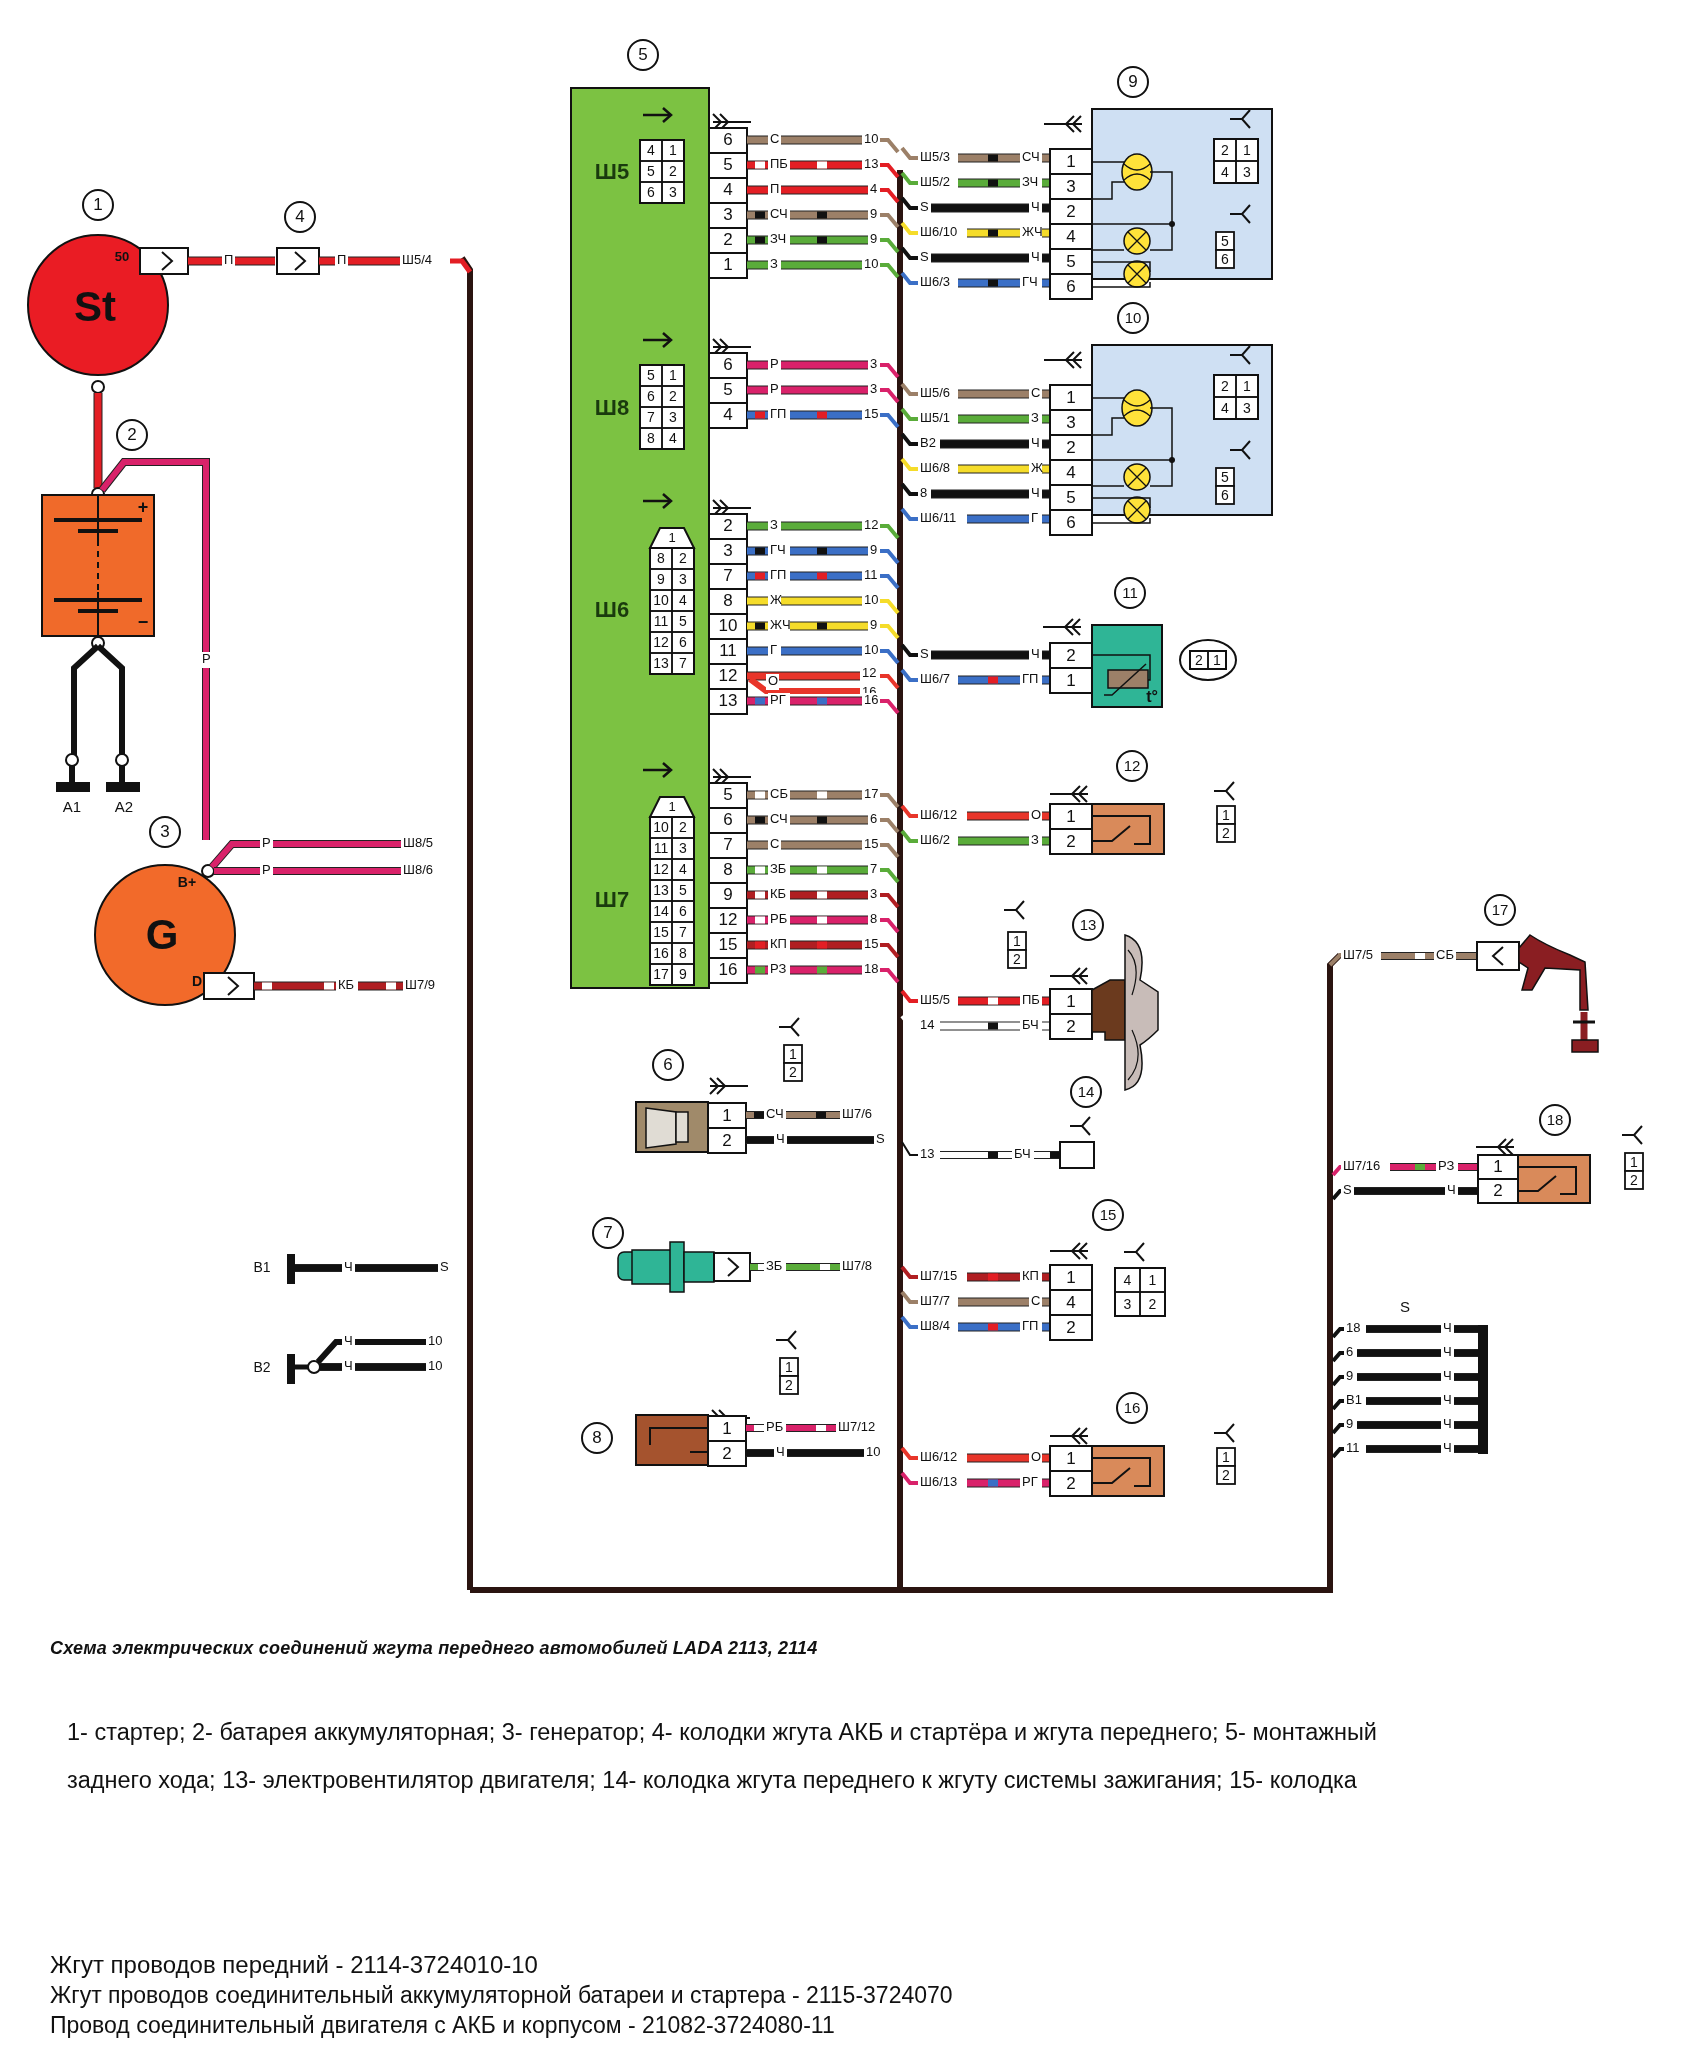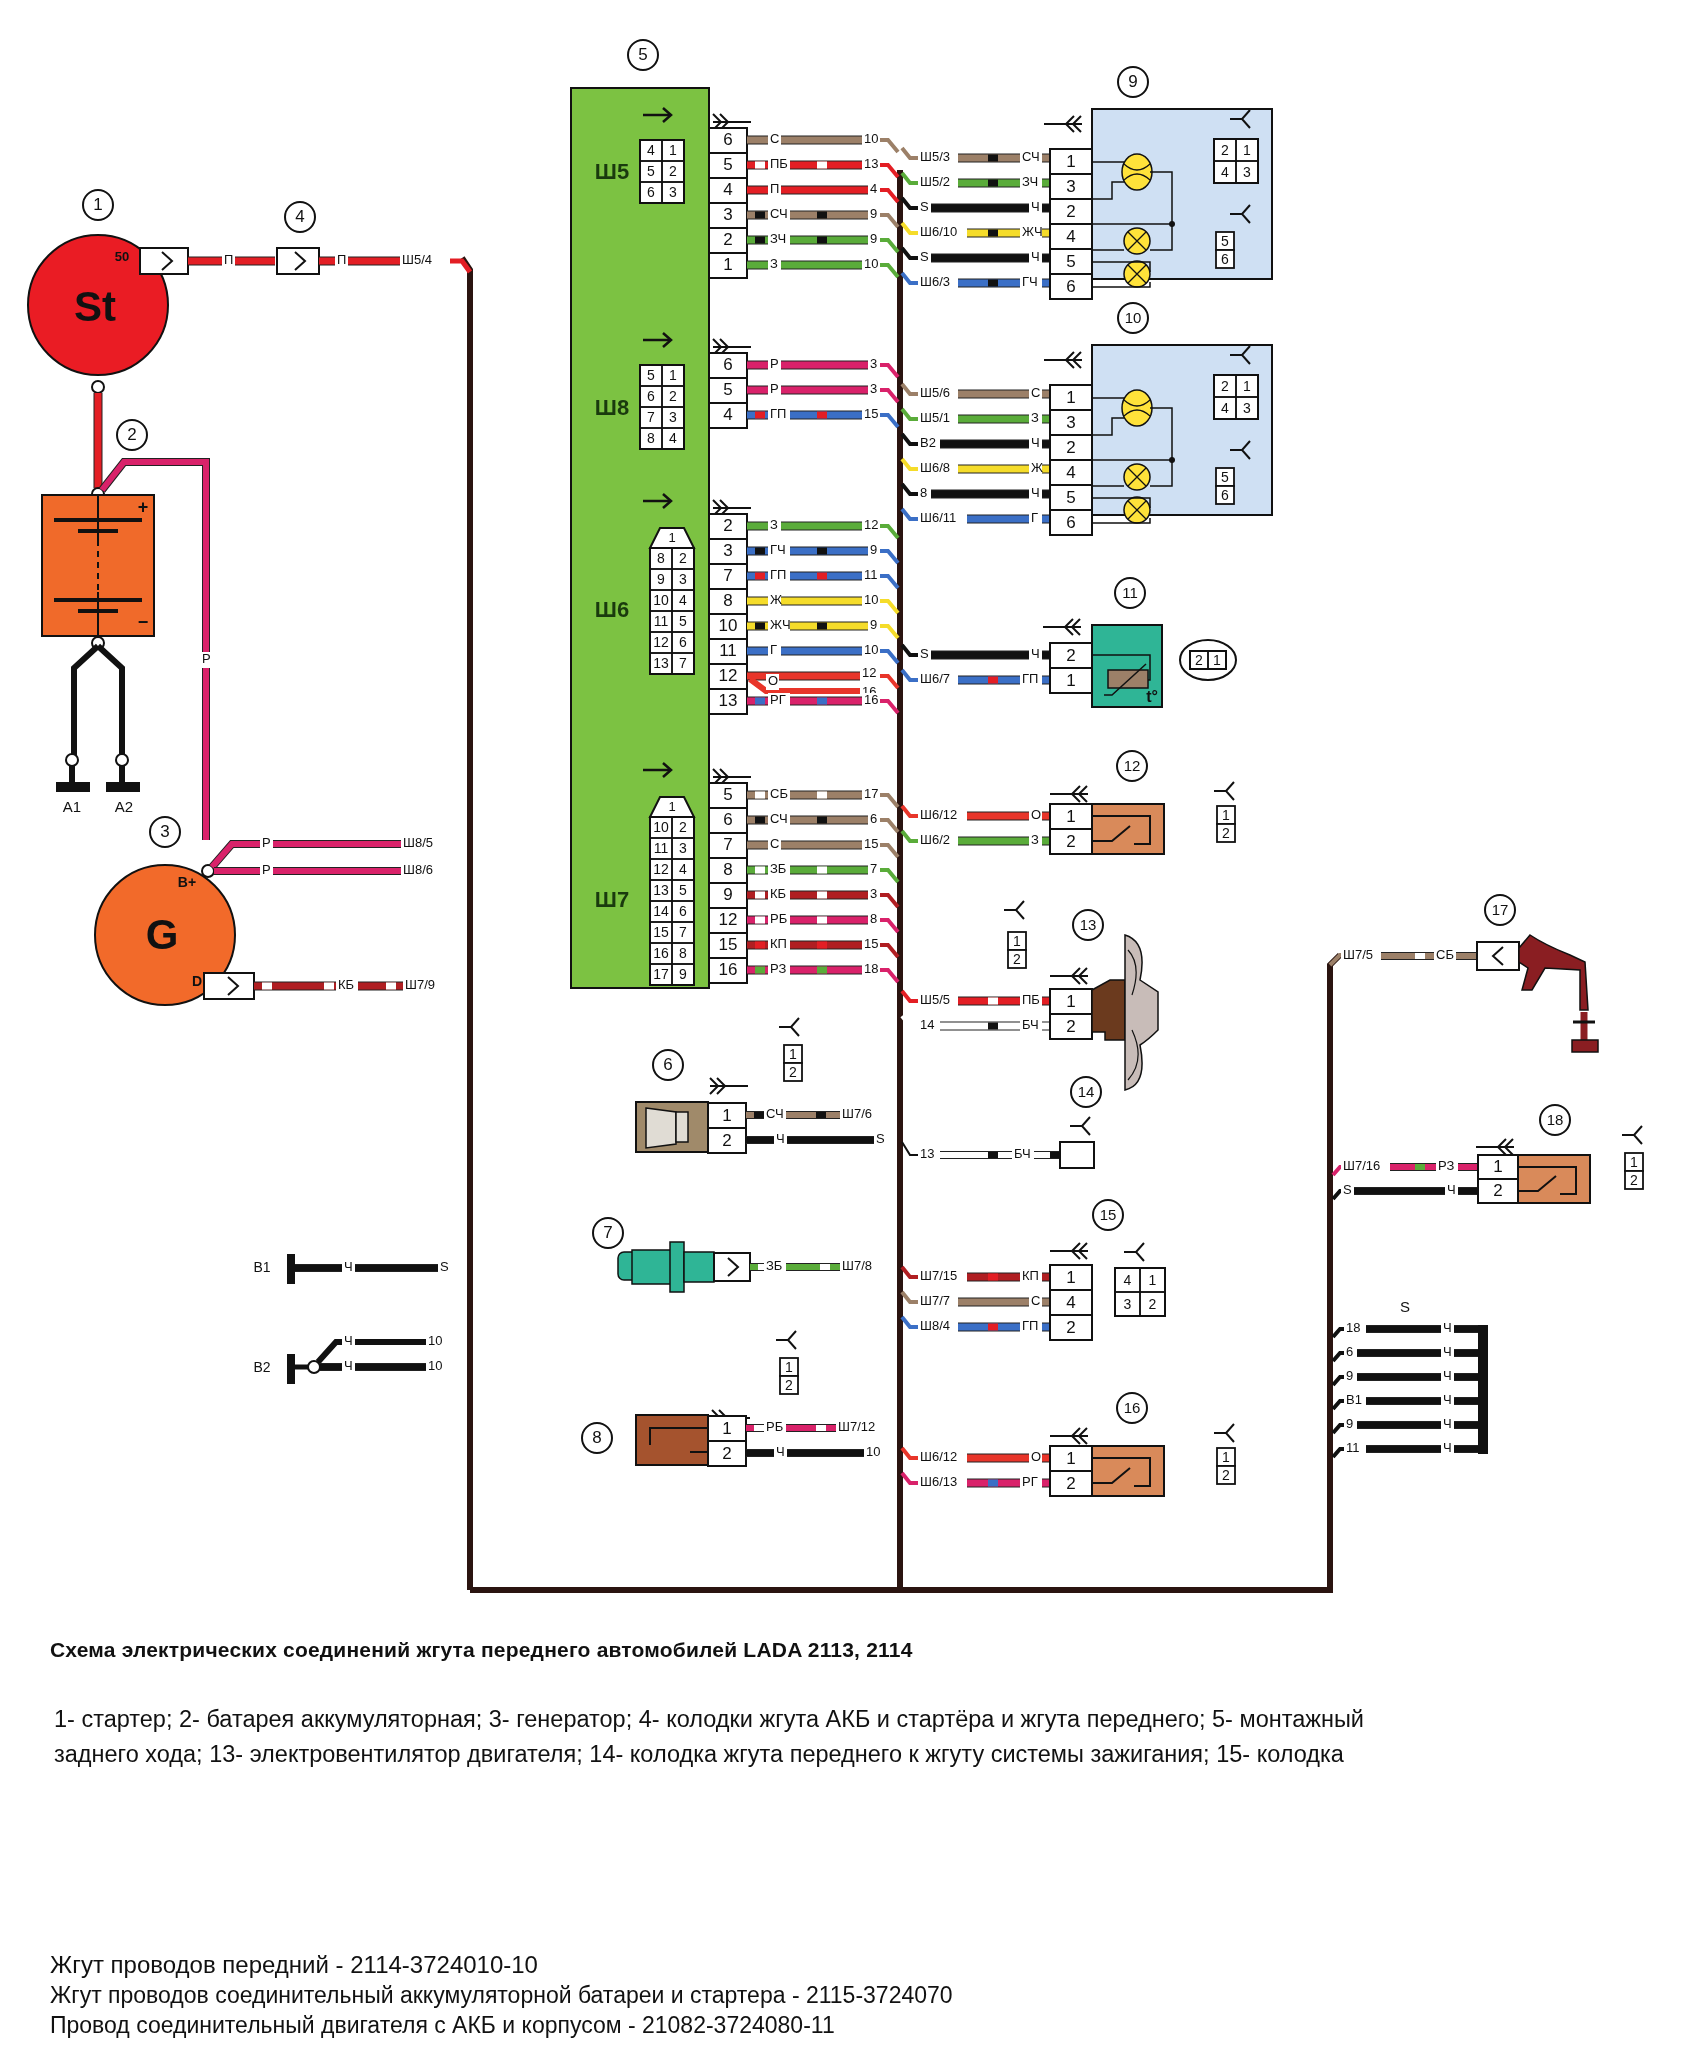--- a/index.html
+++ b/index.html
@@ -1,21 +1,21 @@
 <!DOCTYPE html>
 <html><head>
 <meta charset="utf-8">
 <style>
   html,body{margin:0;padding:0;background:#fff;}
   body{width:1682px;height:2048px;position:relative;overflow:hidden;font-family:"Liberation Sans",sans-serif;color:#111;}
   #diagram{position:absolute;left:0;top:0;width:1682px;height:1610px;}
   svg text{font-family:"Liberation Sans",sans-serif;}
-  .caption{position:absolute;left:50px;top:1638px;font-size:21px;font-weight:bold;letter-spacing:0.2px;}
+  .caption{position:absolute;left:50px;top:1638px;font-size:18px;font-weight:bold;font-style:italic;letter-spacing:0.2px;}
   .legend{position:absolute;left:50px;top:1700px;width:1560px;font-size:23.5px;line-height:31px;}
-  .legend p{margin:4px;}
+  .legend p{margin:17px;}
   .parts{position:absolute;left:50px;top:1950px;font-size:23px;line-height:30px;}
   .parts p{margin:0;}
   .parts p.big{font-size:24px;}
 </style>
 </head>
 <body>
 
 <svg id="diagram" width="1682" height="1610" viewBox="0 0 1682 1610" xmlns="http://www.w3.org/2000/svg">
     <g>
       <polyline points="470,1590 470,270 462,258" fill="none" stroke="#2a1410" stroke-width="6"></polyline>

